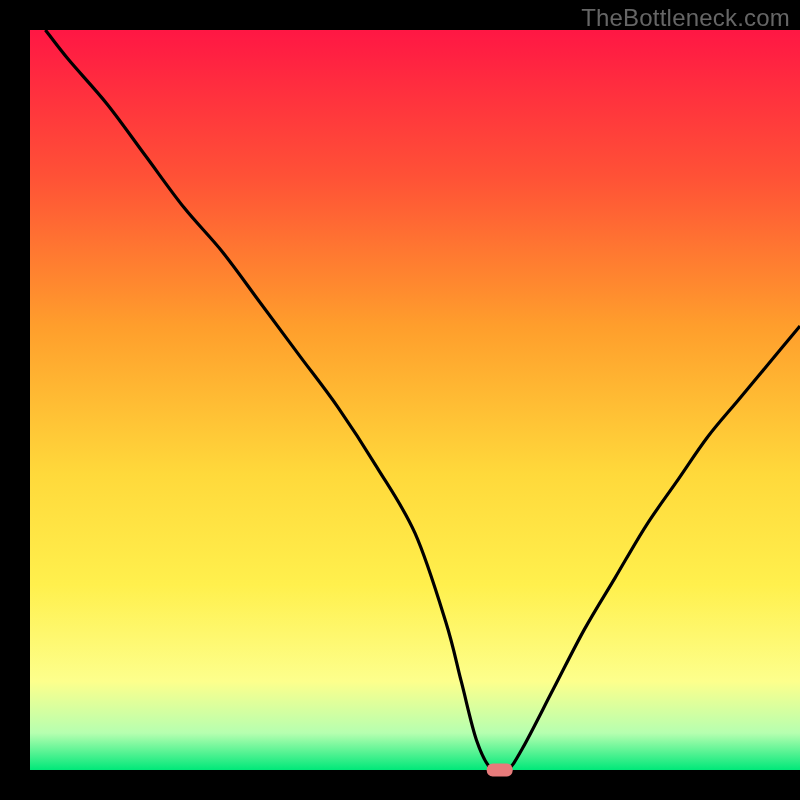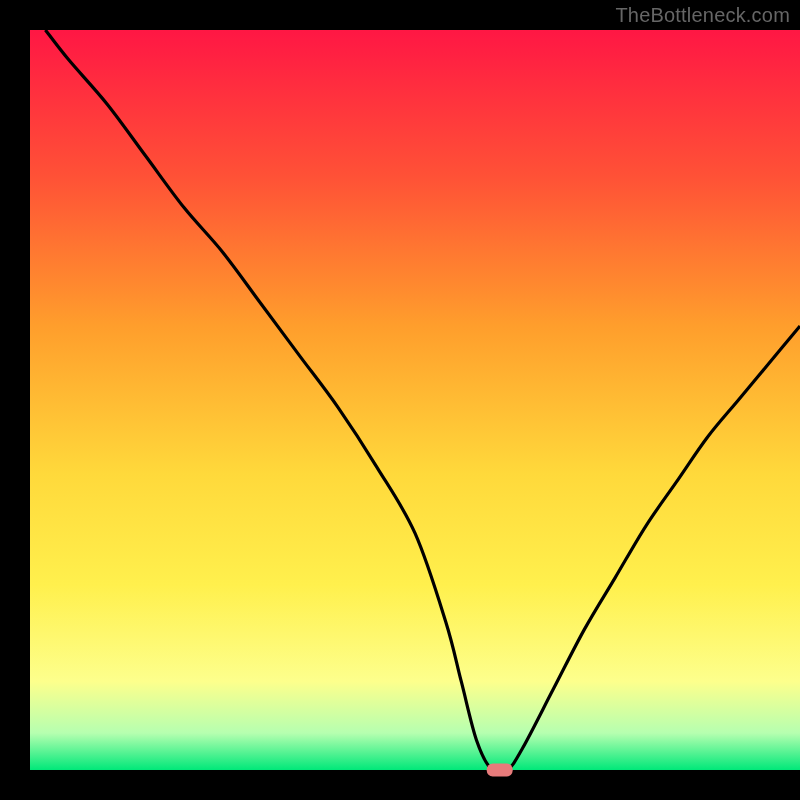--- a/index.html
+++ b/index.html
@@ -13,21 +13,21 @@
   .chart-container {
     position: relative;
     width: 800px;
     height: 800px;
   }
   .watermark {
     position: absolute;
     top: 4px;
     right: 10px;
     font-family: Arial, Helvetica, sans-serif;
-    font-size: 20px;
+    font-size: 24px;
     color: #666;
     z-index: 10;
     letter-spacing: 0.2px;
   }
   svg {
     display: block;
   }
 </style>
 </head>
 <body>

